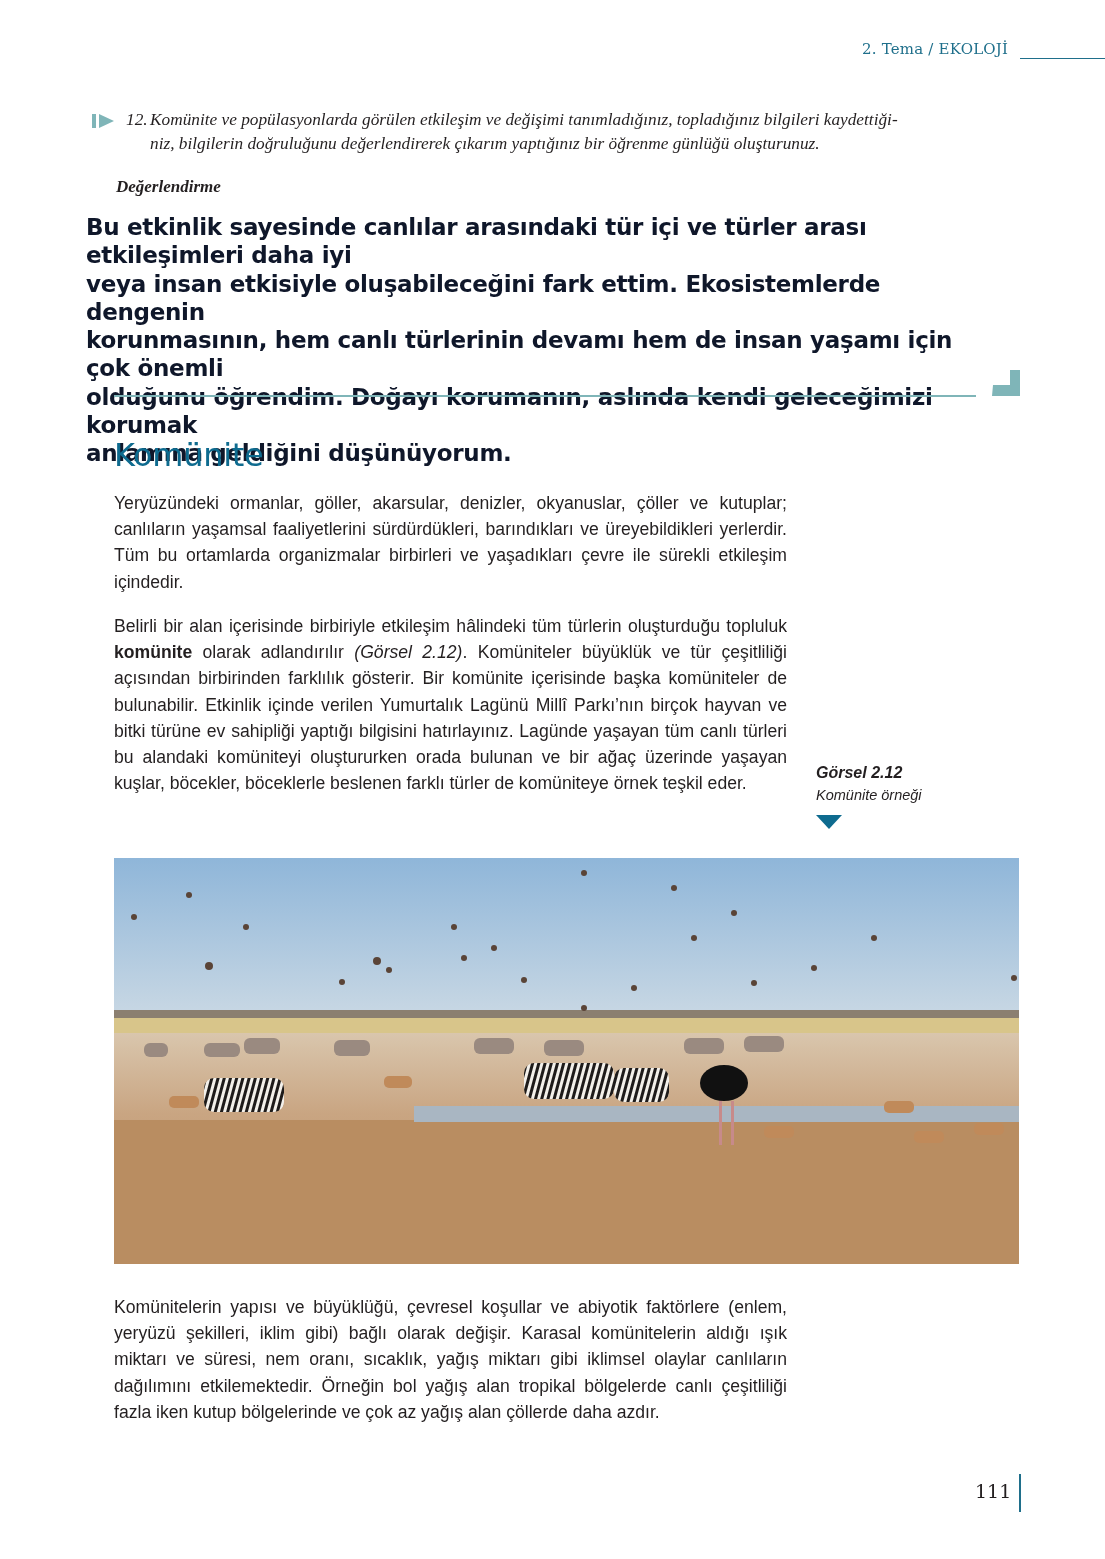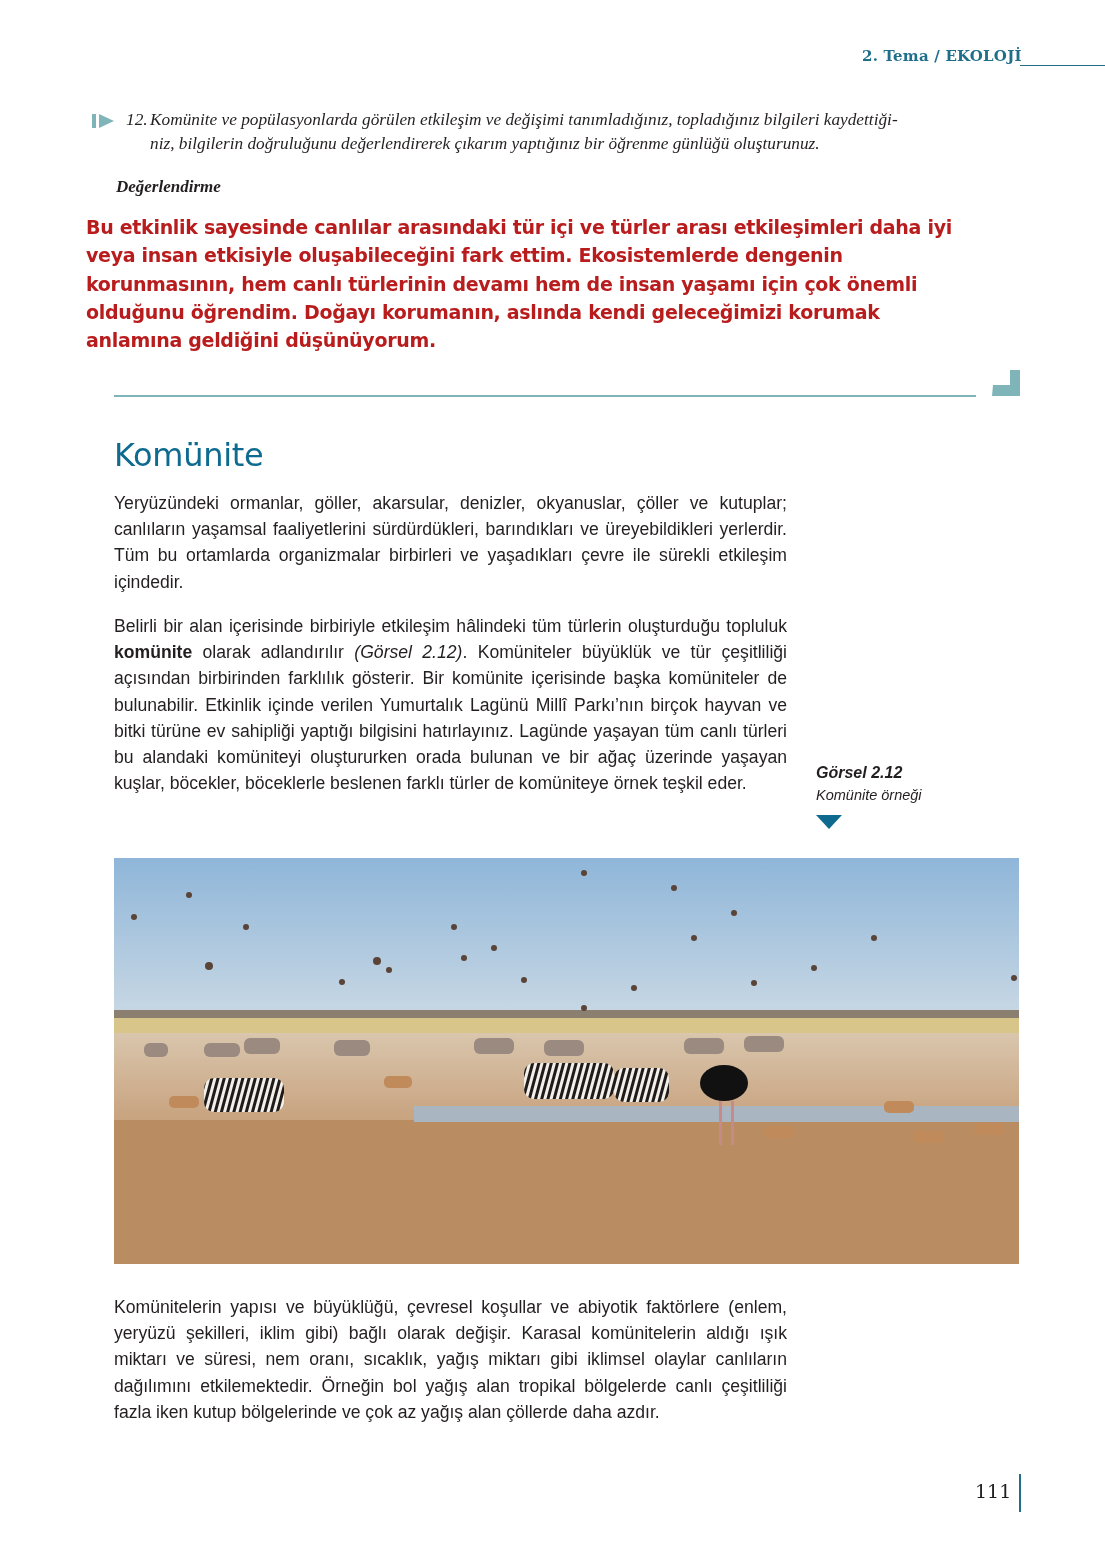--- a/index.html
+++ b/index.html
@@ -1,30 +1,30 @@
 <!DOCTYPE html>
 <html><head>
 <meta charset="utf-8">
 <style>
   html, body { margin: 0; padding: 0; background: #ffffff; }
   body { width: 1105px; height: 1559px; position: relative; overflow: hidden; font-family: "Liberation Sans", sans-serif; color: #231f20; }
 
-  .header { position: absolute; top: 47px; left: 862px; display: flex; align-items: center; font-weight: bold; }
+  .header { position: absolute; top: 40px; left: 862px; display: flex; align-items: center; }
   .header-text { font-family: "DejaVu Serif", serif; font-size: 15px; color: #1f6f8b; letter-spacing: 0.2px; }
   .header-line { position: absolute; left: 158px; top: 18px; width: 85px; height: 1px; background: #1f6f8b; }
 
   .task { position: absolute; left: 92px; top: 108px; width: 935px; font-family: "Liberation Serif", serif; font-style: italic; font-size: 17.3px; line-height: 24px; color: #231f20; }
   .task-icon { position: absolute; left: 0; top: 5px; width: 24px; height: 16px; }
   .task-text { margin-left: 34px; text-indent: 0; }
   .task-text .num { display: inline-block; width: 24px; }
   .task-text .cont { display: block; padding-left: 24px; }
 
   .eval-label { position: absolute; left: 116px; top: 177px; font-family: "Liberation Serif", serif; font-style: italic; font-weight: bold; font-size: 17px; color: #231f20; }
 
-  .answer { position: absolute; left: 86px; top: 213px; width: 900px; font-family: "DejaVu Sans", sans-serif; font-weight: bold; font-size: 19px; line-height: 28.3px; color: #b91c1c; letter-spacing: -0.3px; }
+  .answer { position: absolute; left: 86px; top: 213px; width: 900px; font-family: "DejaVu Sans", sans-serif; font-weight: bold; font-size: 23px; line-height: 28.3px; color: #0f172a; letter-spacing: -0.3px; }
 
   .answer-rule { position: absolute; left: 114px; top: 395px; width: 862px; height: 2px; background: #7fb5b8; }
   .corner-mark { position: absolute; left: 992px; top: 370px; width: 28px; height: 26px; }
 
   .section-title { position: absolute; left: 114px; top: 436px; font-family: "DejaVu Sans", sans-serif; font-size: 32px; color: #0e6b8f; letter-spacing: -0.3px; }
 
   .body-text { position: absolute; left: 114px; width: 673px; font-family: "Liberation Sans", sans-serif; font-size: 17.6px; line-height: 26.2px; color: #231f20; text-align: justify; }
   .p1 { top: 490px; }
   .p2 { top: 613px; }
   .p3 { top: 1294px; }

